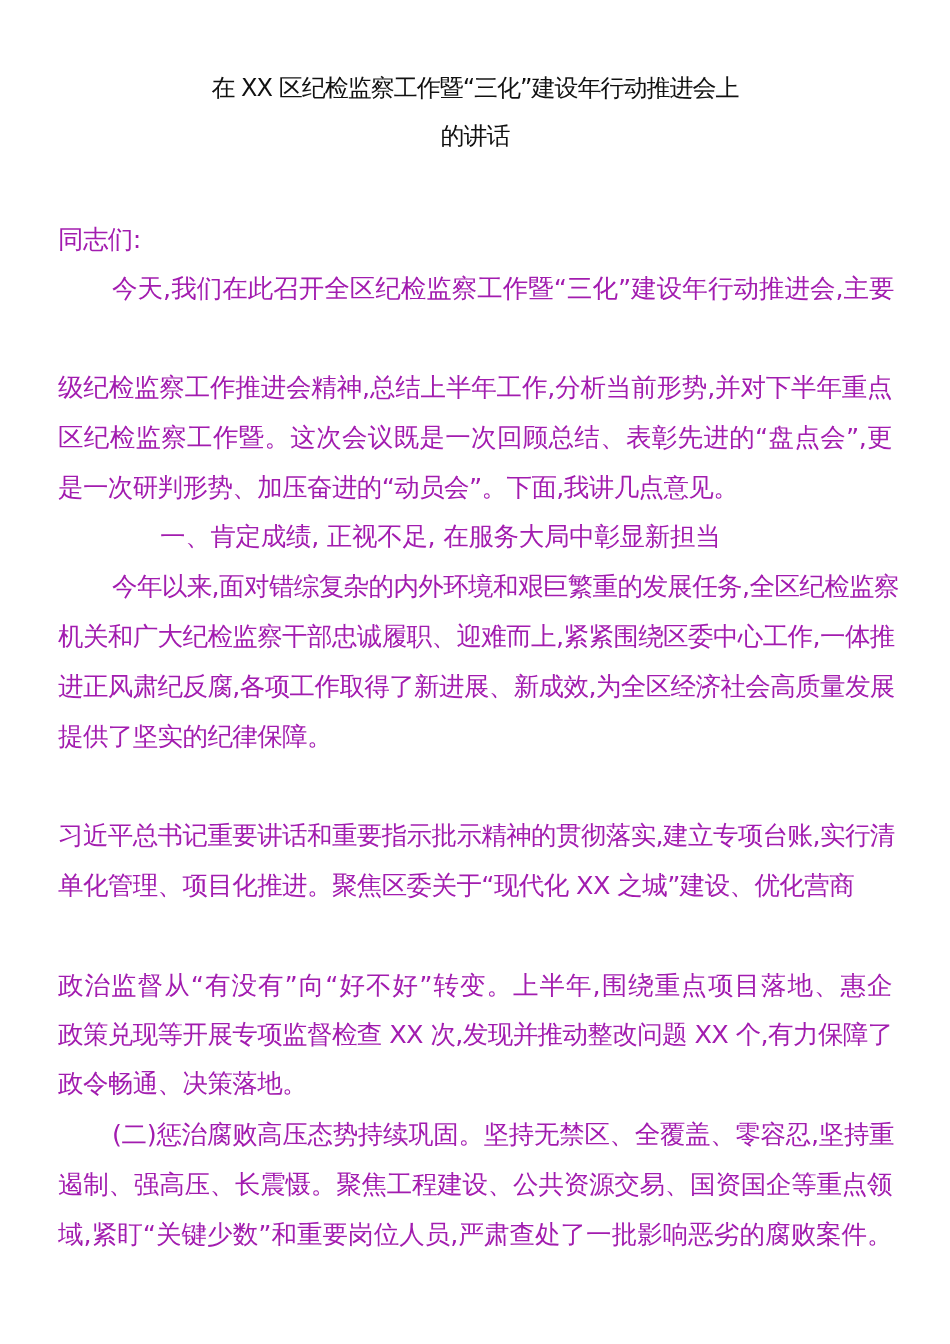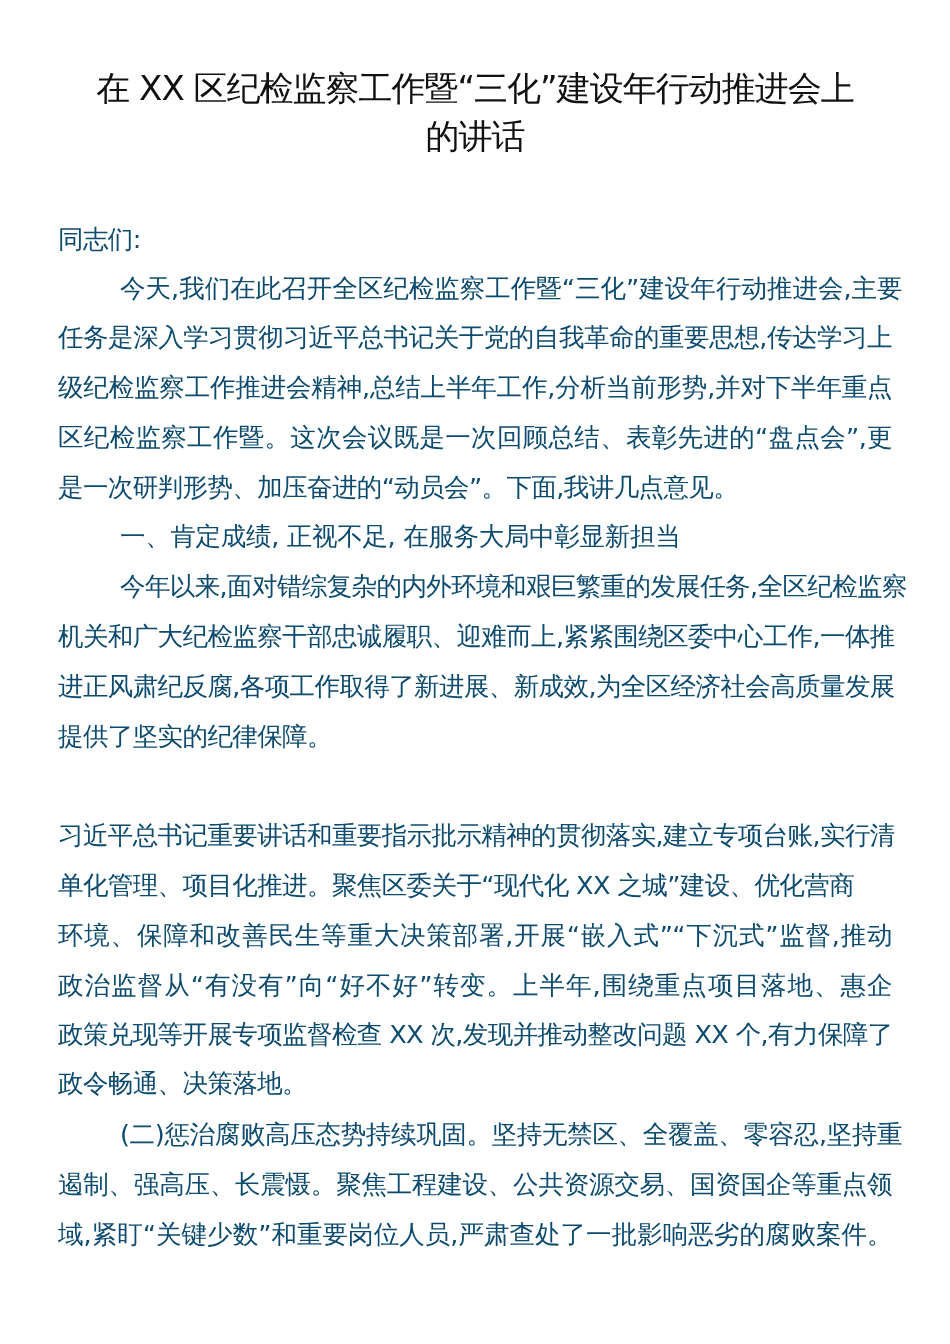--- a/index.html
+++ b/index.html
@@ -1,55 +1,53 @@
 <!DOCTYPE html>
 <html><head>
 <meta charset="utf-8">
 <style>
   html, body { margin:0; padding:0; background:#ffffff; }
   body { width:950px; height:1344px; overflow:hidden; position:relative;
          font-family:"DejaVu Sans", "Liberation Sans", sans-serif; color:#111111; }
   .page { position:absolute; left:0; top:0; width:950px; height:1344px; }
   .title { position:absolute; left:50px; top:64px; width:850px; text-align:center;
-           font-size:34px; line-height:48px; letter-spacing:-1px; color:#111; }
+           font-size:24px; line-height:48px; letter-spacing:-1px; color:#111; }
   .line { position:absolute; left:58px; height:30px; font-size:25.5px; line-height:30px;
-          white-space:nowrap; color:#0c4a6e; letter-spacing:-0.6px; }
+          white-space:nowrap; color:#a21caf; letter-spacing:-0.6px; }
   .justify { width:834px; text-align:justify; text-align-last:justify; }
-  .indent { left:120px; }
+  .indent { left:112px; }
   .indent.justify { width:782px; }
-  .heading { letter-spacing:-0.3px; }
+  .heading { letter-spacing:-0.3px;margin-left:48px; }
 </style>
 </head>
 <body>
 
 <div class="page">
 
   <div class="title">
     <div>在 XX 区纪检监察工作暨“三化”建设年行动推进会上</div>
     <div>的讲话</div>
   </div>
 
   <div class="line" style="top:224px;">同志们:</div>
 
   <div class="line indent justify" style="top:273px;">今天,我们在此召开全区纪检监察工作暨“三化”建设年行动推进会,主要</div>
-  <div class="line justify" style="top:322px;">任务是深入学习贯彻习近平总书记关于党的自我革命的重要思想,传达学习上</div>
   <div class="line justify" style="top:372px;">级纪检监察工作推进会精神,总结上半年工作,分析当前形势,并对下半年重点</div>
   <div class="line justify" style="top:422px;">区纪检监察工作暨。这次会议既是一次回顾总结、表彰先进的“盘点会”,更</div>
   <div class="line" style="top:472px;">是一次研判形势、加压奋进的“动员会”。下面,我讲几点意见。</div>
 
   <div class="line indent heading" style="top:521px;">一、肯定成绩, 正视不足, 在服务大局中彰显新担当</div>
 
   <div class="line indent justify" style="top:571px;">今年以来,面对错综复杂的内外环境和艰巨繁重的发展任务,全区纪检监察</div>
   <div class="line justify" style="top:621px;">机关和广大纪检监察干部忠诚履职、迎难而上,紧紧围绕区委中心工作,一体推</div>
   <div class="line justify" style="top:671px;">进正风肃纪反腐,各项工作取得了新进展、新成效,为全区经济社会高质量发展</div>
   <div class="line" style="top:721px;">提供了坚实的纪律保障。</div>
 
   <div class="line justify" style="top:820px;">习近平总书记重要讲话和重要指示批示精神的贯彻落实,建立专项台账,实行清</div>
   <div class="line" style="top:870px;">单化管理、项目化推进。聚焦区委关于“现代化 XX 之城”建设、优化营商</div>
-  <div class="line justify" style="top:920px;">环境、保障和改善民生等重大决策部署,开展“嵌入式”“下沉式”监督,推动</div>
   <div class="line justify" style="top:1019px;">政策兑现等开展专项监督检查 XX 次,发现并推动整改问题 XX 个,有力保障了</div>
   <div class="line justify" style="top:970px;">政治监督从“有没有”向“好不好”转变。上半年,围绕重点项目落地、惠企</div>
   <div class="line" style="top:1068px;">政令畅通、决策落地。</div>
 
   <div class="line indent justify" style="top:1119px;">(二)惩治腐败高压态势持续巩固。坚持无禁区、全覆盖、零容忍,坚持重</div>
   <div class="line justify" style="top:1169px;">遏制、强高压、长震慑。聚焦工程建设、公共资源交易、国资国企等重点领</div>
   <div class="line justify" style="top:1219px;">域,紧盯“关键少数”和重要岗位人员,严肃查处了一批影响恶劣的腐败案件。</div>
 
 </div>
 

